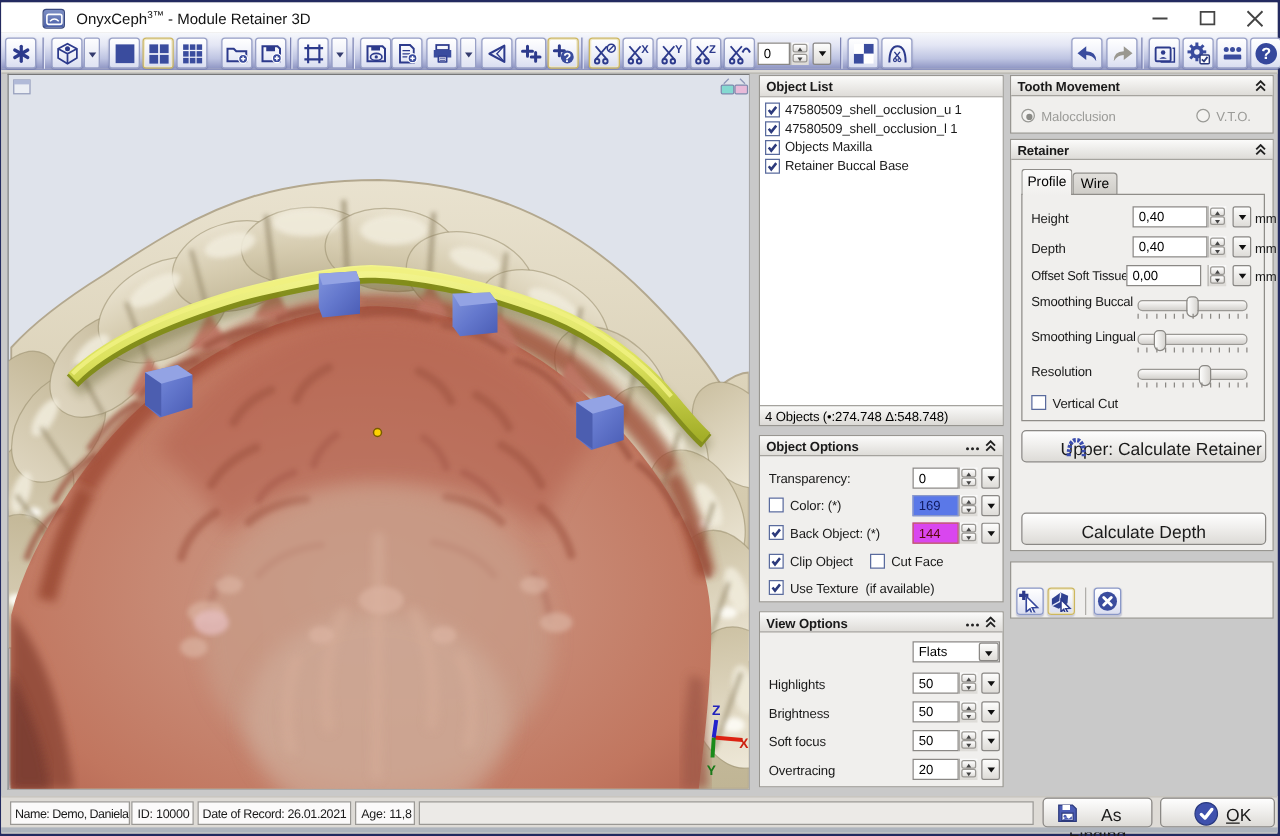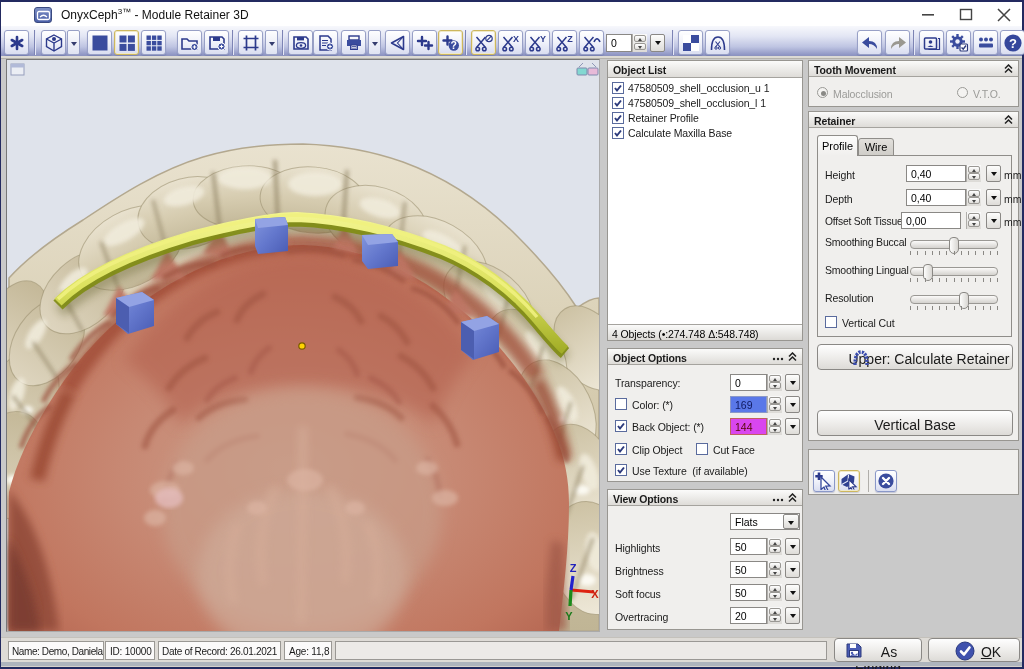--- a/index.html
+++ b/index.html
@@ -569,27 +569,27 @@
           <svg width="10" height="10">
             <path d="M2 5 L4 7.5 L8 2.5" fill="none" stroke="#2c3a7c" stroke-width="1.7"></path>
           </svg>
         </div>
   <div class="lbl" style="left:20px;top:19px">47580509_shell_occlusion_l 1</div>
   <div class="cb" style="left:4px;top:34px">
           <svg width="10" height="10">
             <path d="M2 5 L4 7.5 L8 2.5" fill="none" stroke="#2c3a7c" stroke-width="1.7"></path>
           </svg>
         </div>
-  <div class="lbl" style="left:20px;top:34px">Retainer Profile</div>
+  <div class="lbl" style="left:20px;top:34px">Objects Maxilla</div>
   <div class="cb" style="left:4px;top:49px">
           <svg width="10" height="10">
             <path d="M2 5 L4 7.5 L8 2.5" fill="none" stroke="#2c3a7c" stroke-width="1.7"></path>
           </svg>
         </div>
-  <div class="lbl" style="left:20px;top:49px">Calculate Maxilla Base</div>
+  <div class="lbl" style="left:20px;top:49px">Retainer Buccal Base</div>
  </div>
  <div style="position:absolute;left:0;bottom:0;right:0;height:16px;background:linear-gradient(180deg,#fafaf9,#dcdad6);border-top:1px solid #a5a39e;font-size:10.5px;letter-spacing:-0.1px;padding:2.5px 0 0 4px">4 Objects (•:274.748 Δ:548.748)</div>
 </div>
 <div class="panel" style="left:606px;top:292px;width:196px;height:134px">
  <div class="phead">Object Options<span class="phicons"><svg width="26" height="10">
             <circle cx="2" cy="7" r="1.2" fill="#222"></circle>
             <circle cx="6" cy="7" r="1.2" fill="#222"></circle>
             <circle cx="10" cy="7" r="1.2" fill="#222"></circle>
             <path d="M17 8.5 L20.5 5 L24 8.5 M17 4.5 L20.5 1 L24 4.5" fill="none" stroke="#222" stroke-width="1.5"></path>
           </svg></span></div>
@@ -793,21 +793,21 @@
         <i></i>
         <i></i>
         <i></i>
         <i></i>
       </div>
  <div class="cb" style="left:16px;top:204px"></div>
  <div class="lbl" style="left:33px;top:205px">Vertical Cut</div>
  <div class="btn" style="left:8px;top:232px;width:196px;height:26px;padding-top:6px"><svg style="position:absolute;left:33px;top:4px" width="20" height="18" viewBox="0 0 20 18">
           <path d="M4 16 Q4 3 10 3 Q16 3 16 16" fill="none" stroke="#3a4cae" stroke-width="3.4" stroke-dasharray="2.2 1.1"></path>
         </svg><span style="margin-left:28px">Upper: Calculate Retainer</span></div>
- <div class="btn" style="left:8px;top:298px;width:196px;height:26px;padding-top:6px">Vertical Base</div>
+ <div class="btn" style="left:8px;top:298px;width:196px;height:26px;padding-top:6px">Calculate Depth</div>
 </div>
 <div class="panel" style="left:807px;top:393px;width:211px;height:46px">
  <div class="tb" style="left:4px;top:20px;width:22px;height:22px;border-color:#8a98c8">
         <svg width="18" height="18" viewBox="0 0 18 18">
           <path d="M4 0.5 V8 M0.3 4.2 H7.7" stroke="#2c3a8c" stroke-width="2.6"></path>
           <path d="M6 5 L15 14 L10.8 14.2 L13 18.5 L10.6 19.2 L9 15 L6 17.5 Z" fill="#fff" stroke="#35479c" stroke-width="1.3"></path>
         </svg>
       </div>
  <div class="tb sel" style="left:29px;top:20px;width:22px;height:22px">
         <svg width="18" height="17" viewBox="0 0 18 17">

